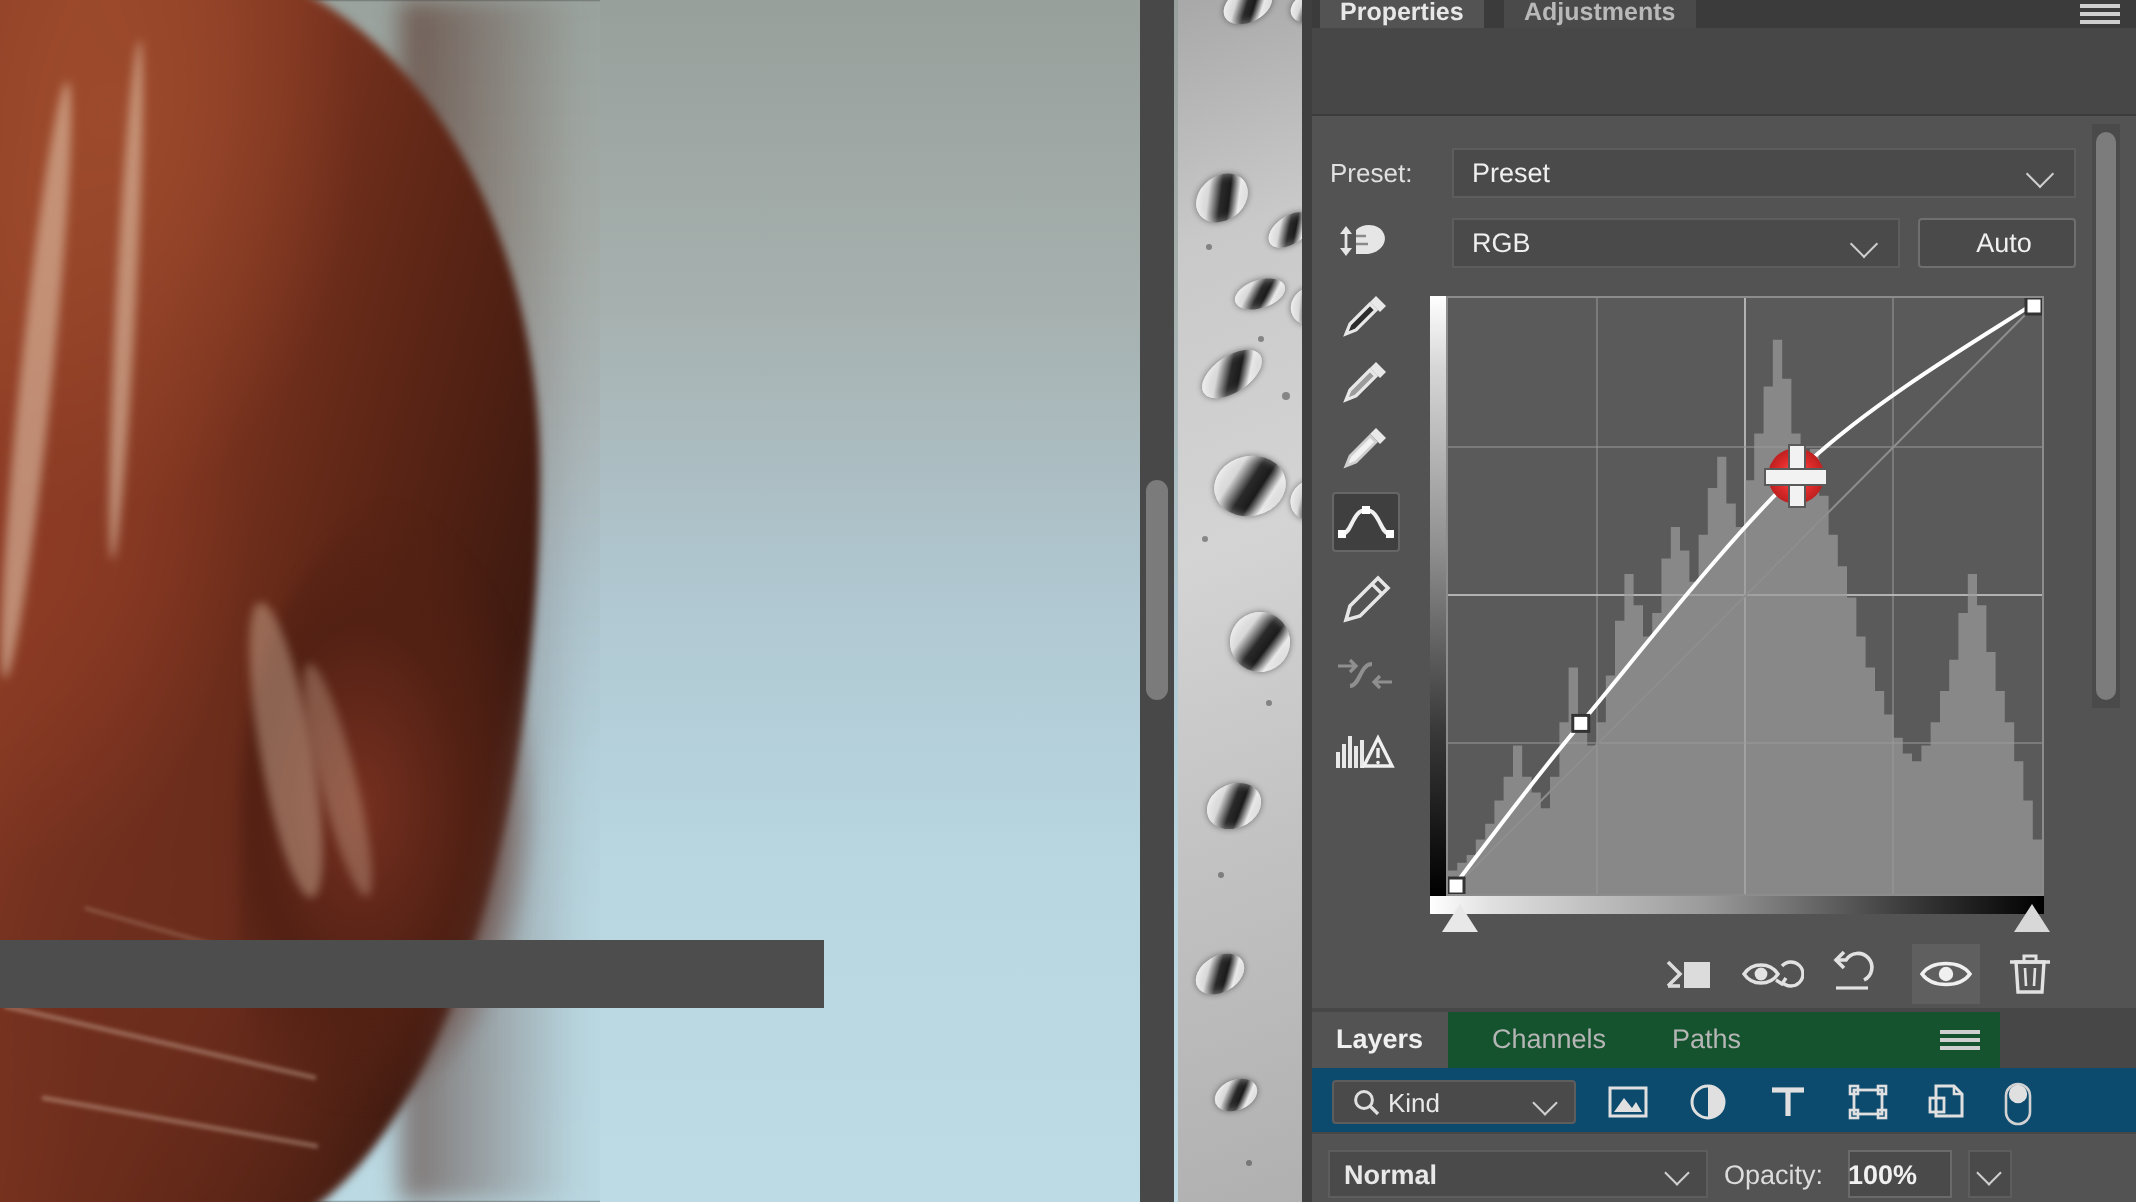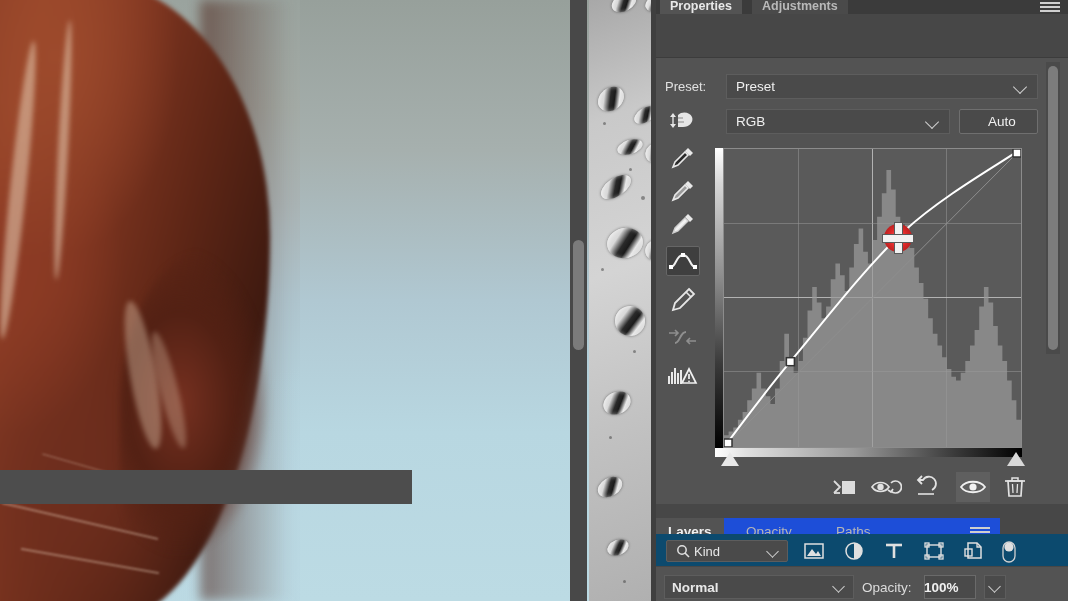--- a/index.html
+++ b/index.html
@@ -116,21 +116,21 @@
   #prop-toolbar{position:absolute;left:0;top:470px;width:412px;height:34px;background:#4d4d4d;}
   .pt-btn{position:absolute;top:472px;width:34px;height:30px;}
   .pt-btn.on{background:#5f5f5f;}
 
   
   #prop-scroll-track{position:absolute;left:1046px;top:62px;width:14px;height:292px;background:#4a4a4a;}
   #prop-scroll-thumb{position:absolute;left:1048px;top:66px;width:10px;height:284px;background:#7c7c7c;border-radius:5px;}
 
   
   #layers-panel{position:absolute;left:0;top:506px;width:412px;height:95px;background:#474747;}
-  #layers-tabs{position:absolute;left:0;top:12px;width:344px;height:28px;background:#1d4ed8;}
+  #layers-tabs{position:absolute;left:0;top:0;width:344px;height:28px;background:#14532d;}
   .ltab{position:absolute;top:0;height:28px;line-height:28px;font-size:13.5px;color:#b6b6b6;padding:0 12px;
         box-sizing:border-box;white-space:nowrap;}
   .ltab.active{background:#535353;color:#f0f0f0;font-weight:bold;}
   #ltab-layers{left:0;}
   #ltab-channels{left:78px;}
   #ltab-paths{left:168px;}
   #layers-menu{position:absolute;right:10px;top:9px;width:20px;height:11px;}
   #filter-row{position:absolute;left:0;top:28px;width:412px;height:32px;background:#0c4a6e;}
   #kind-select{position:absolute;left:10px;top:6px;width:122px;height:22px;background:#4a4a4a;
      border:1px solid #5d5d5d;box-sizing:border-box;border-radius:2px;}
@@ -357,21 +357,21 @@
       <line x1="19.5" y1="12" x2="19" y2="21" stroke="#e2e2e2" stroke-width="1.3"></line>
     </svg>
   </div>
 
   <div id="prop-scroll-track"></div>
   <div id="prop-scroll-thumb"></div>
 
   <div id="layers-panel" style="position:absolute;left:656px;top:506px;">
     <div id="layers-tabs">
       <div class="ltab active" id="ltab-layers">Layers</div>
-      <div class="ltab" id="ltab-channels">Opacity</div>
+      <div class="ltab" id="ltab-channels">Channels</div>
       <div class="ltab" id="ltab-paths">Paths</div>
       <div id="layers-menu">
         <div class="menu-line" style="top:0;"></div>
         <div class="menu-line" style="top:4px;"></div>
         <div class="menu-line" style="top:8px;"></div>
       </div>
     </div>
 
     <div id="filter-row">
       <div id="kind-select">

